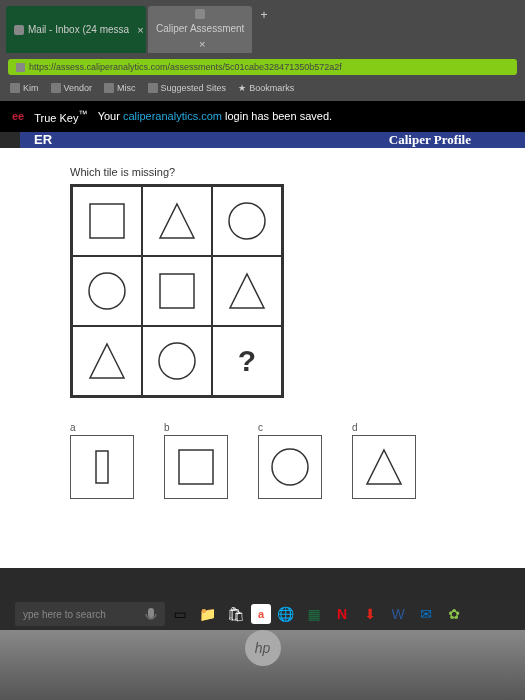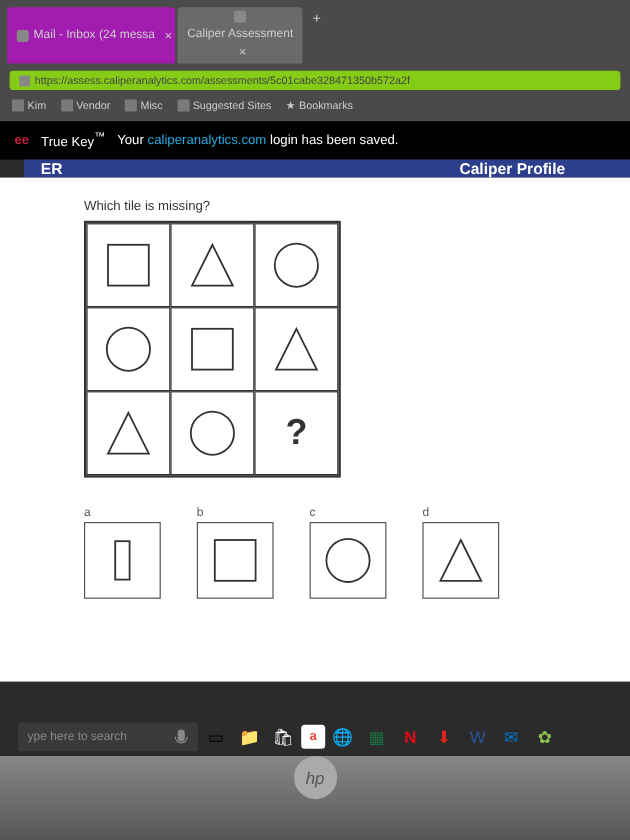--- a/index.html
+++ b/index.html
@@ -17,21 +17,21 @@
     }
     .tabs-row {
       display: flex;
       gap: 2px;
       padding: 2px 6px;
       font-size: 10px;
       color: #ccc;
     }
     .tab {
       padding: 3px 8px;
-      background: #a21caf;
+      background: #14532d;
       border-radius: 3px 3px 0 0;
       display: flex;
       align-items: center;
       gap: 4px;
       max-width: 140px;
       overflow: hidden;
       white-space: nowrap;
     }
     .tab.active { background: #6a6a6a; flex-direction: column; }
     .tab-icon { width: 10px; height: 10px; background: #888; border-radius: 2px; flex-shrink: 0; }
@@ -82,21 +82,21 @@
       background: #2c3e8c;
       color: #fff;
       padding: 0 14px;
       display: flex;
       justify-content: space-between;
       align-items: center;
       font-size: 13px;
       margin-left: 20px;
     }
     .er-label { font-weight: bold; }
-    .profile-label { font-weight: bold; margin-right: 40px; }
+    .profile-label { font-weight: bold; margin-right: 40px; font-family: Liberation Serif, serif; }
     .content-area {
       background: #fff;
       padding: 18px 30px;
       min-height: 420px;
     }
     .question-text {
       font-size: 11px;
       color: #333;
       margin-left: 40px;
       margin-bottom: 6px;

